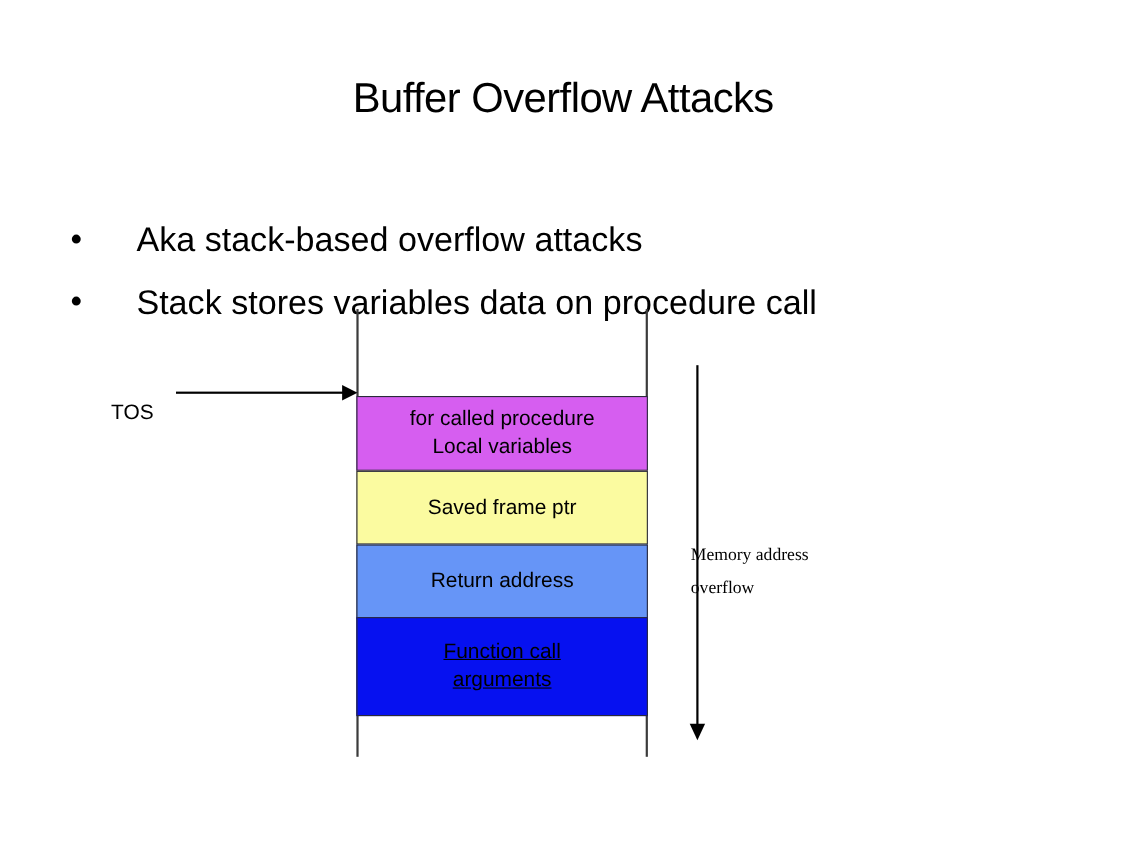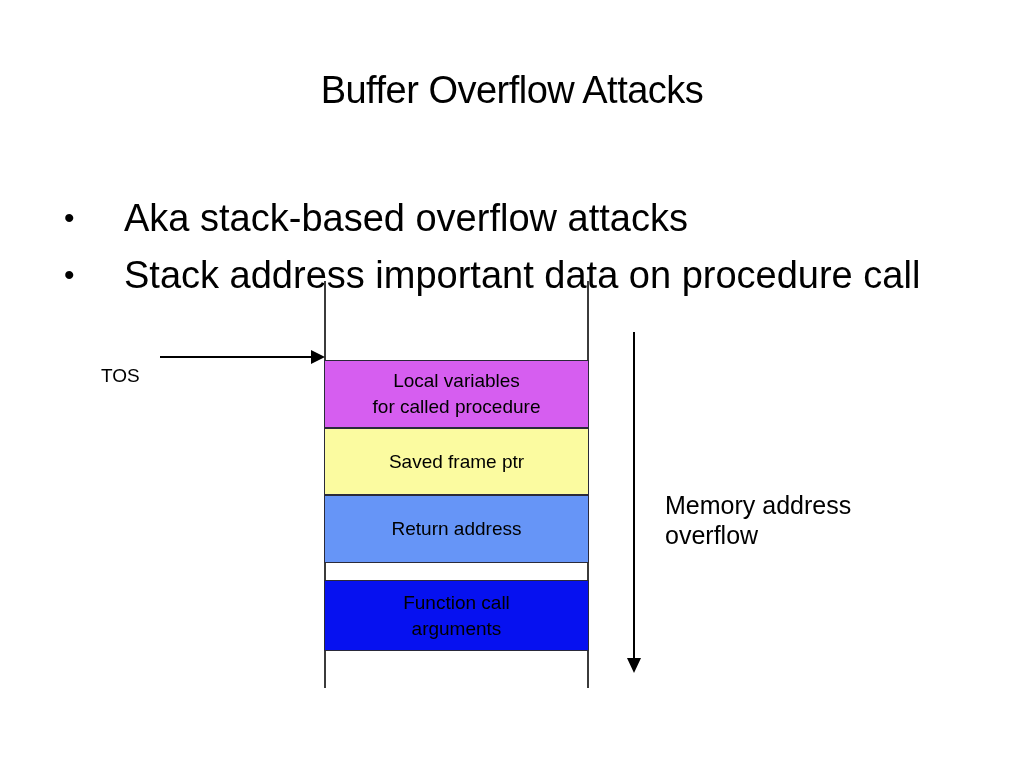--- a/index.html
+++ b/index.html
@@ -46,21 +46,21 @@
   .bullet-marker {
     width: 68px;
     flex: 0 0 68px;
     font-size: 30px;
     line-height: 44px;
     text-align: left;
     padding-left: 8px;
     box-sizing: border-box;
   }
   .bullet-text {
-    font-size: 38px;
+    font-size: 31px;
     line-height: 44px;
     white-space: nowrap;
   }
 
   
   #stack-diagram {
     position: absolute;
     left: 0;
     top: 0;
     width: 1024px;
@@ -85,21 +85,21 @@
     align-items: center;
     justify-content: center;
     text-align: center;
     font-size: 19px;
     line-height: 26px;
     color: #000000;
   }
   #block-local-vars   { top: 360px; height: 68px; }
   #block-saved-fp     { top: 428px; height: 67px; text-align: right; }
   #block-return-addr  { top: 495px; height: 68px; }
-  #block-func-args    { top: 580px; height: 71px; }
+  #block-func-args    { top: 561px; height: 90px; text-decoration: underline; }
 
   
   #tos-label {
     position: absolute;
     left: 58px;
     top: 363px;
     font-size: 19px;
     line-height: 26px;
     margin-left: 43px;
   }
@@ -136,57 +136,58 @@
     left: 627px;
     top: 658px;
     width: 0;
     height: 0;
     border-left: 7px solid transparent;
     border-right: 7px solid transparent;
     border-top: 15px solid #000000;
   }
   #mem-arrow-label {
     position: absolute;
-    left: 665px;
+    left: 628px;
     top: 490px;
     width: 230px;
-    font-size: 25px;
+    font-size: 16px;
     line-height: 30px;
+    font-family: Liberation Serif, serif;
   }
   #mem-arrow-label .mem-line { display: block; }
 </style>
 </head>
 <body>
 
 <div id="slide-title">Buffer Overflow Attacks</div>
 
 <div id="bullet-list">
   <div class="bullet-row">
     <span class="bullet-marker">•</span>
     <span class="bullet-text">Aka stack-based overflow attacks</span>
   </div>
   <div class="bullet-row">
     <span class="bullet-marker">•</span>
-    <span class="bullet-text">Stack address important data on procedure call</span>
+    <span class="bullet-text">Stack stores variables data on procedure call</span>
   </div>
 </div>
 
 <div id="stack-diagram">
 
   <div class="guide-line" id="guide-line-left"></div>
   <div class="guide-line" id="guide-line-right"></div>
 
   <div id="tos-label">TOS</div>
   <div id="tos-arrow-shaft"></div>
   <div id="tos-arrow-head"></div>
 
   <div class="stack-block" id="block-local-vars" style="background:#d65ef0">
     <div>
+      <div>for called procedure</div>
       <div>Local variables</div>
-      <div>for called procedure</div>
     </div>
   </div>
 
   <div class="stack-block" id="block-saved-fp" style="background:#fbfba0">
     <div>
       <div>Saved frame ptr</div>
     </div>
   </div>
 
   <div class="stack-block" id="block-return-addr" style="background:#6695f7">

